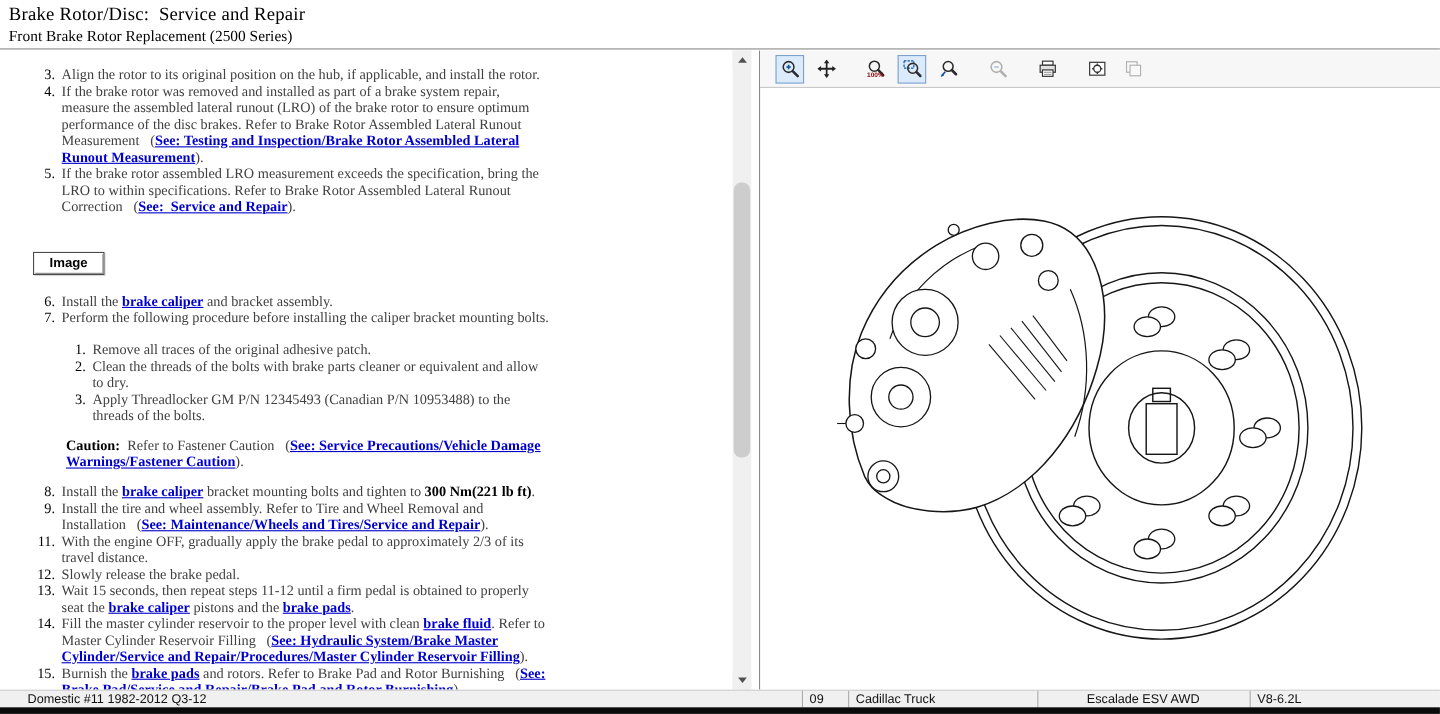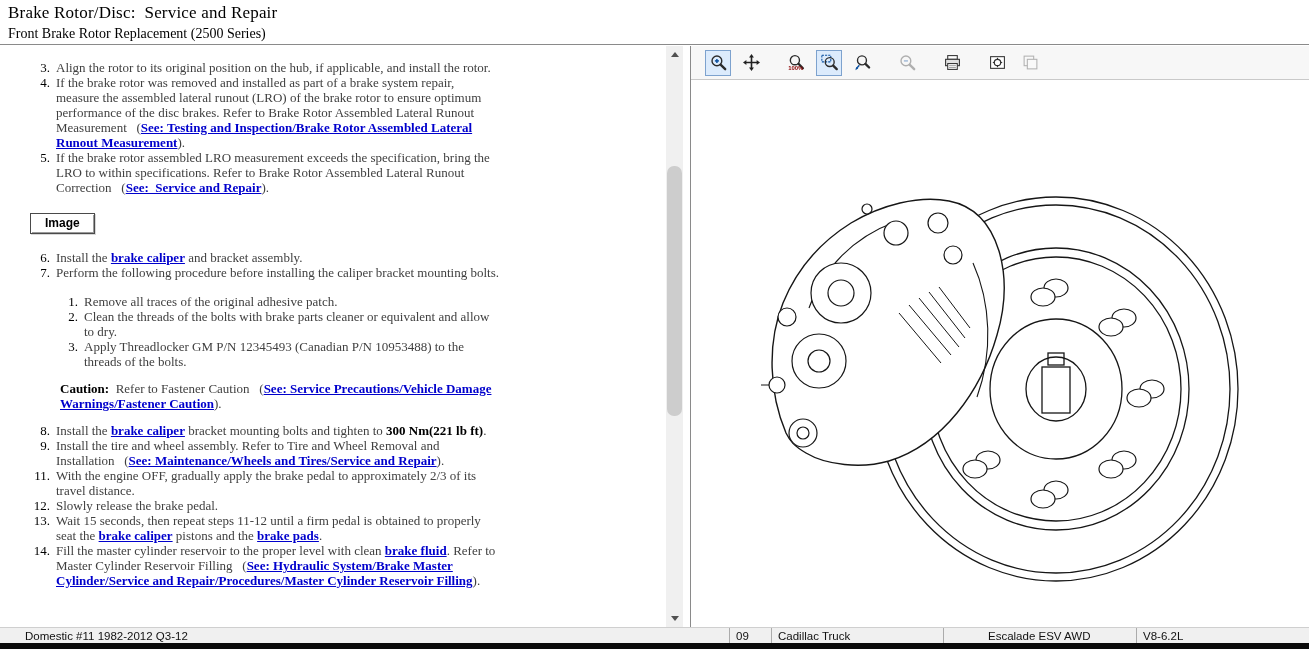--- a/index.html
+++ b/index.html
@@ -25,20 +25,21 @@
   .seg-plain { color:#404040; }
   .seg-bold { color:#000; font-weight:bold; }
   .seg-link { color:#0000cc; font-weight:bold; text-decoration:underline; cursor:pointer; }
 
   .image-button-row { margin:18px 0 16px 0; }
   .image-button {
     font-family:"Liberation Sans", sans-serif; font-weight:bold; font-size:12px;
     background:#fff; border:1px solid #4a4a4a; padding:2px 14px 3px 14px;
     box-shadow: inset 1px 1px 0 #ffffff, inset -1px -1px 0 #9a9a9a, 1px 1px 0 #d8d8d8;
     cursor:pointer;
+    margin-top:16px;
   }
 
   .substeps { margin:14px 0 0 28px; }
   .caution { margin:12px 0 9px 30px; width:440px; }
   .steps-bottom { margin-top:12px; }
 
   
   .vscroll { position:absolute; top:46px; left:666px; width:17px; bottom:22px; background:#f0f0f0; }
   .scroll-btn { position:absolute; left:0; width:17px; height:17px; background:#f0f0f0; display:flex; align-items:center; justify-content:center; cursor:pointer; }
   .scroll-btn.up { top:0; } .scroll-btn.down { bottom:0; }
@@ -140,20 +141,24 @@
           <div class="step-num">12.</div>
           <div class="step-text"><span class="seg-plain">Slowly release the brake pedal.</span></div>
         </div>
         <div class="step">
           <div class="step-num">13.</div>
           <div class="step-text"><span class="seg-plain">Wait 15 seconds, then repeat steps 11-12 until a firm pedal is obtained to properly seat the </span><span class="seg-link">brake caliper</span><span class="seg-plain"> pistons and the </span><span class="seg-link">brake pads</span><span class="seg-plain">.</span></div>
         </div>
         <div class="step">
           <div class="step-num">14.</div>
           <div class="step-text"><span class="seg-plain">Fill the master cylinder reservoir to the proper level with clean </span><span class="seg-link">brake fluid</span><span class="seg-plain">. Refer to Master Cylinder Reservoir Filling&nbsp;&nbsp; (</span><span class="seg-link">See: Hydraulic System/Brake Master Cylinder/Service and Repair/Procedures/Master Cylinder Reservoir Filling</span><span class="seg-plain">).</span></div>
+        </div>
+        <div class="step">
+          <div class="step-num">15.</div>
+          <div class="step-text"><span class="seg-plain">Burnish the </span><span class="seg-link">brake pads</span><span class="seg-plain"> and rotors. Refer to Brake Pad and Rotor Burnishing&nbsp;&nbsp; (</span><span class="seg-link">See: Brake Pad/Service and Repair/Brake Pad and Rotor Burnishing</span><span class="seg-plain">).</span></div>
         </div>
       </div>
   </div>
 </div>
 
 <div class="vscroll">
   <div class="scroll-btn up">
       <div class="tri-up"></div>
     </div>
   <div class="scroll-thumb"></div>

